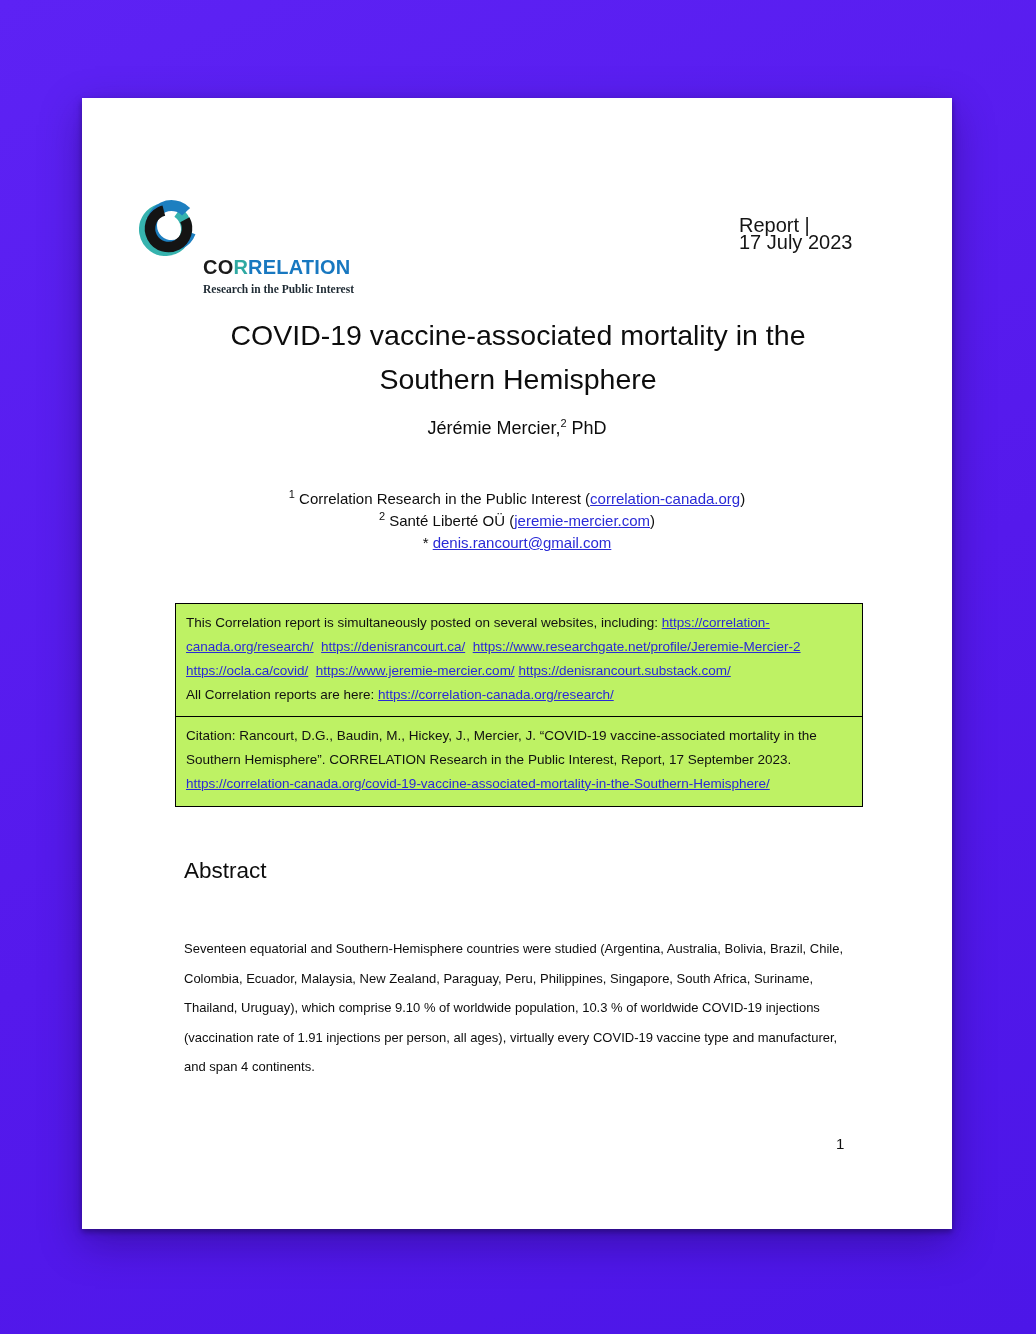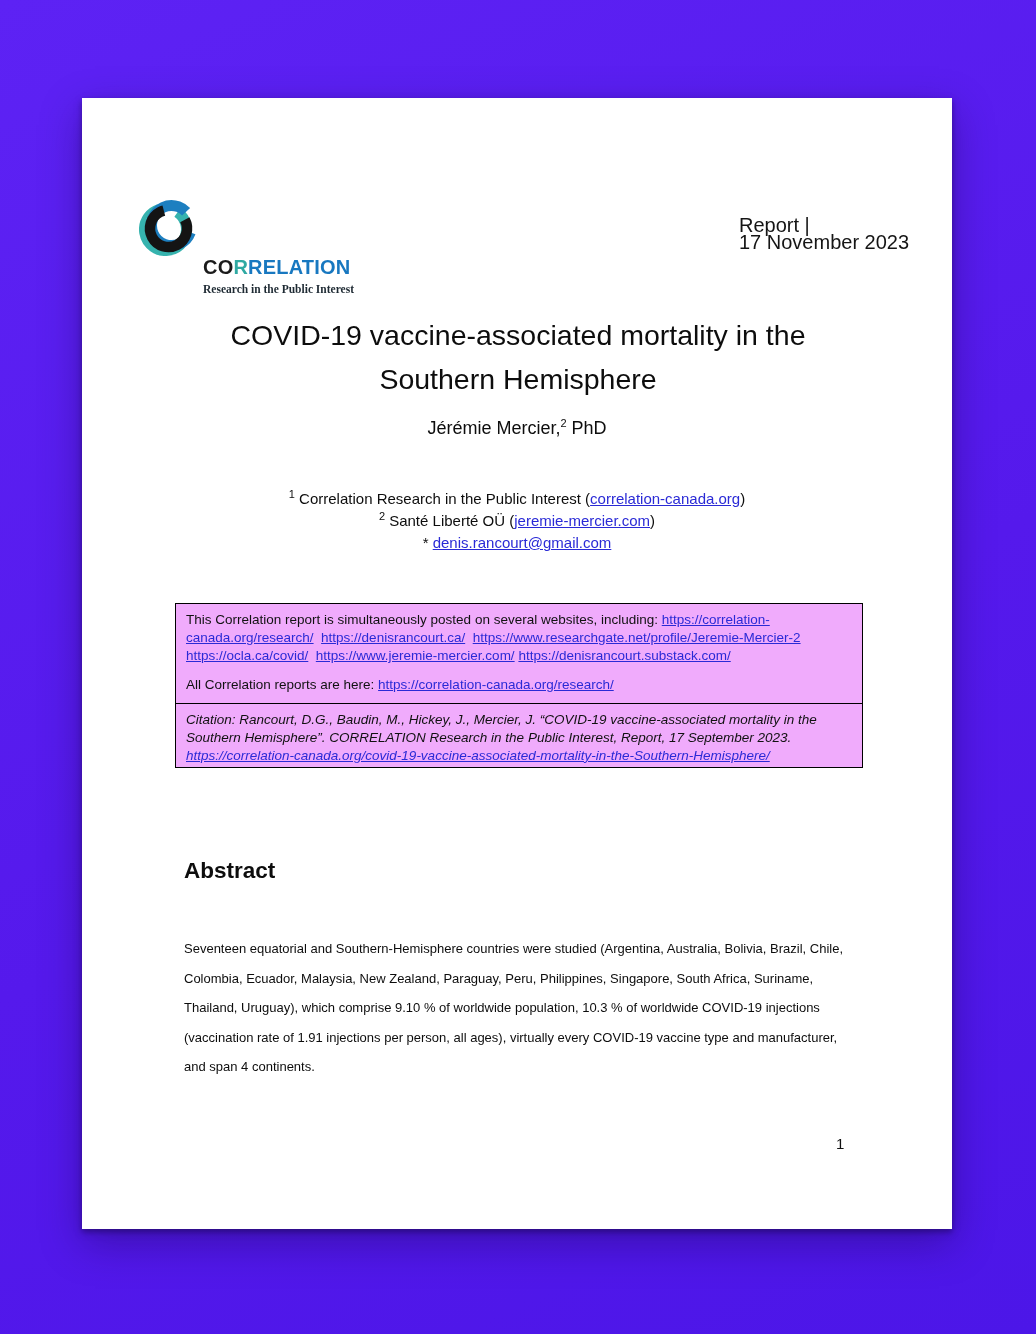--- a/index.html
+++ b/index.html
@@ -39,26 +39,26 @@
     font-size:18px; line-height:29px; color:#0d0d0d;
   }
   .authors sup, .affiliations sup { font-size:11px; line-height:0; }
   .affiliations {
     position:absolute; top:390px; left:0; right:0; text-align:center;
     font-size:15px; line-height:22px; color:#0d0d0d;
   }
   a.lnk { color:#2a2ad6; text-decoration:underline; cursor:pointer; overflow-wrap:anywhere; }
   
   .boxes { position:absolute; left:93px; top:505px; width:688px; }
-  .nbox { border:1.5px solid #000; padding:7px 10px 9px 10px; font-size:13.5px; line-height:18px; background:#f0abfc; }
-  .nbox.citation { margin-top:-1.5px; font-style:italic; padding-bottom:2px; }
-  .nbox p.second { margin-top:11px; }
+  .nbox { border:1.5px solid #000; padding:7px 10px 9px 10px; font-size:13.5px; line-height:24px; background:#bef264; }
+  .nbox.citation { margin-top:-1.5px; padding-bottom:10px; }
+  .nbox p.second { }
   .prewrap { white-space:pre-wrap; }
   
-  .abstract-heading { position:absolute; left:102px; top:760px; font-size:22.5px; font-weight:700; color:#0d0d0d; }
+  .abstract-heading { position:absolute; left:102px; top:760px; font-size:22.5px; font-weight:400; color:#0d0d0d; }
   .abstract-text {
     position:absolute; left:102px; top:836px; width:672px;
     font-size:13px; line-height:29.6px; color:#0d0d0d;
   }
   .page-number { position:absolute; left:754px; top:1037px; font-size:15px; color:#111; }
 </style>
 </head>
 <body>
 
 <div class="page">
@@ -70,21 +70,21 @@
       <circle cx="29.5" cy="30.5" r="18.5" fill="none" stroke="#141414" stroke-width="10.5" stroke-dasharray="91 25" transform="rotate(-28 29.5 30.5)"></circle>
     </svg>
     <div class="logo-text">
       <div class="wordmark"><span class="wm-co">CO</span><span class="wm-r">R</span><span class="wm-rel">RELATION</span></div>
       <div class="tagline">Research in the Public Interest</div>
     </div>
   </div>
 
   <div class="report-block">
     <div>Report |</div>
-    <div>17 November 2023</div>
+    <div>17 July 2023</div>
   </div>
 
   <div class="doc-title">
     <div>COVID-19 vaccine-associated mortality in the</div>
     <div>Southern Hemisphere</div>
   </div>
 
   <div class="authors">
     <div><span>Jérémie Mercier,</span><sup>2</sup><span> PhD</span></div>
   </div>

